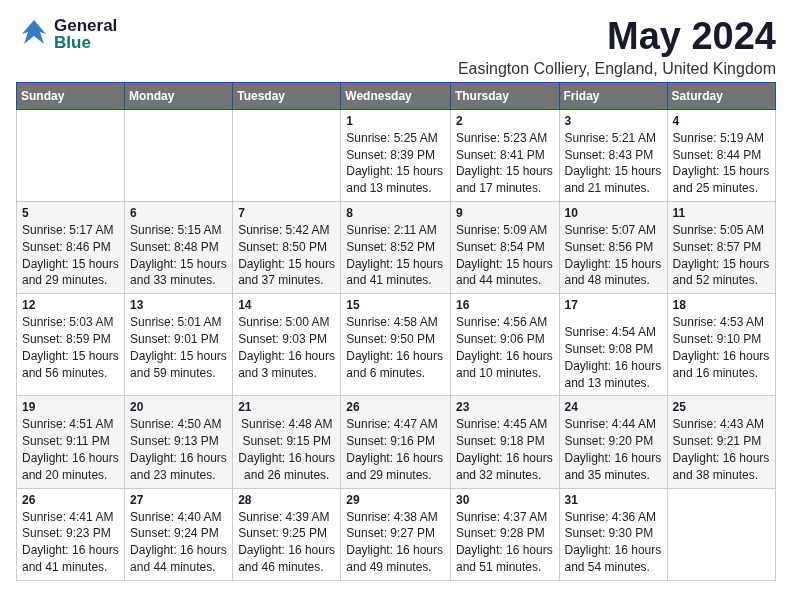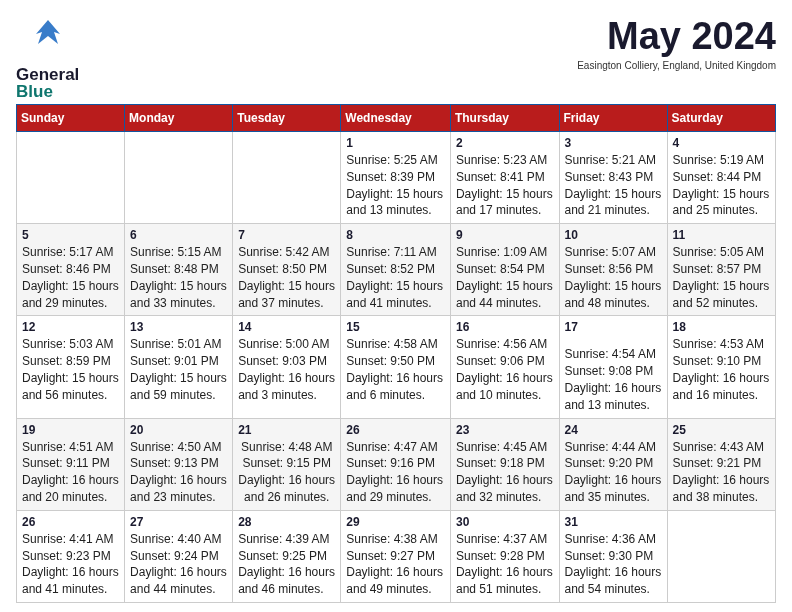--- a/index.html
+++ b/index.html
@@ -19,32 +19,32 @@
     .title-section {
       text-align: right;
     }
     .month-title {
       font-size: 38px;
       font-weight: bold;
       color: #1a1a2e;
       line-height: 1.1;
     }
     .location {
-      font-size: 10px;
+      font-size: 16px;
       color: #333;
       margin-top: 2px;
     }
     .calendar-table {
       width: 100%;
       border-collapse: collapse;
       border: 1px solid #ccc;
       font-size: 11px;
     }
     .calendar-table th {
-      background-color: #b91c1c;
+      background-color: #737373;
       color: white;
       padding: 6px 4px;
       text-align: left;
       font-size: 12px;
       font-weight: bold;
       border: 1px solid #1255a0;
     }
     .calendar-table td {
       vertical-align: top;
       padding: 4px 5px;
@@ -63,22 +63,21 @@
       color: #1a1a2e;
     }
     .day-info {
       font-size: 12px;
       color: #222;
       line-height: 1.4;
     }
     .logo-wrapper {
       display: flex;
       align-items: center;
-      gap: 14px;
-      flex-direction: column;
+      gap: 2px;
     }
     .logo-text-wrapper {
       display: flex;
       flex-direction: column;
       line-height: 1;
     }
     .general-text {
       font-size: 17px;
       font-weight: bold;
       color: #1a1a2e;
@@ -172,28 +171,28 @@
         </td>
         <td>
           <div class="day-num">7</div>
           <div class="day-info" style="white-space: pre-line;">Sunrise: 5:42 AM
 Sunset: 8:50 PM
 Daylight: 15 hours
 and 37 minutes.</div>
         </td>
         <td>
           <div class="day-num">8</div>
-          <div class="day-info" style="white-space: pre-line;">Sunrise: 7:11 AM
+          <div class="day-info" style="white-space: pre-line;">Sunrise: 2:11 AM
 Sunset: 8:52 PM
 Daylight: 15 hours
 and 41 minutes.</div>
         </td>
         <td>
           <div class="day-num">9</div>
-          <div class="day-info" style="white-space: pre-line;">Sunrise: 1:09 AM
+          <div class="day-info" style="white-space: pre-line;">Sunrise: 5:09 AM
 Sunset: 8:54 PM
 Daylight: 15 hours
 and 44 minutes.</div>
         </td>
         <td>
           <div class="day-num">10</div>
           <div class="day-info" style="white-space: pre-line;">Sunrise: 5:07 AM
 Sunset: 8:56 PM
 Daylight: 15 hours
 and 48 minutes.</div>

